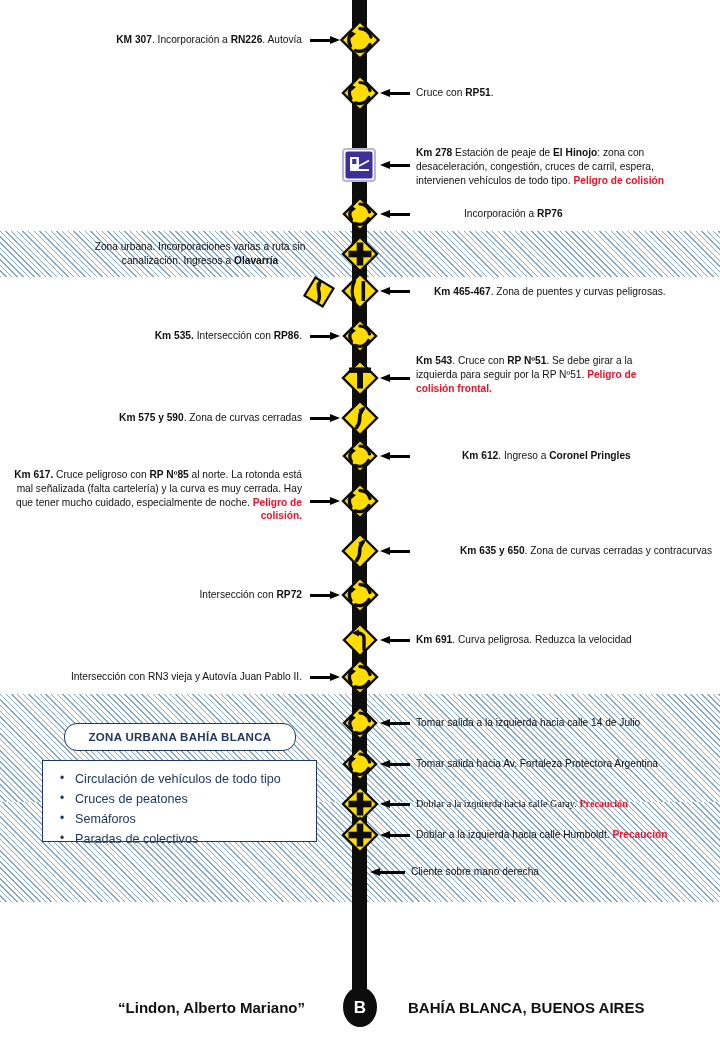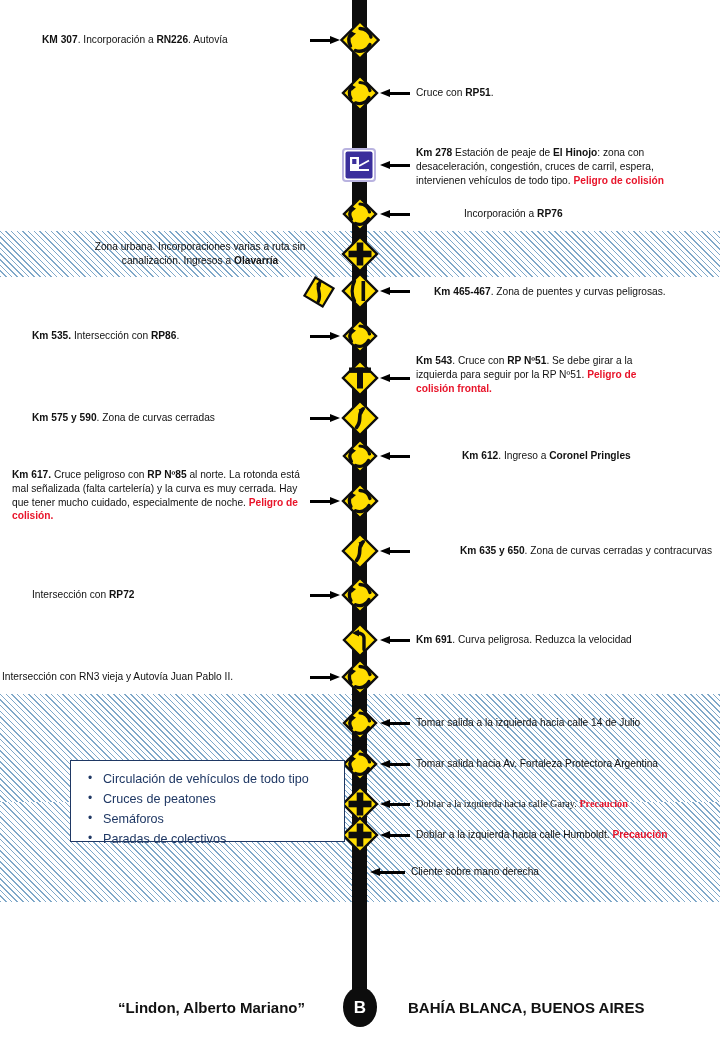--- a/index.html
+++ b/index.html
@@ -44,21 +44,21 @@
   .diamond svg{display:block;}
   .tollsign{width:34px;height:34px;}
   .tollsign svg{display:block;}
 
   
   .label{
     position:absolute;z-index:6;
     font-size:10.2px;line-height:1.35;color:#111111;
   }
   .label.right{text-align:left;}
-  .label.left{}
+  .label.left{text-align:right;}
   .label b{font-weight:bold;}
   .danger{color:#e8142a;font-weight:bold;}
 
   
   .arrow{position:absolute;z-index:4;height:9px;}
   .arrow .shaft{
     position:absolute;top:3px;height:3px;background:#000;
   }
   .arrow .head{
     position:absolute;top:0;width:0;height:0;
@@ -424,22 +424,25 @@
   </div>
 
   <div class="arrow to-left" style="left:370px;top:868px;width:35px;">
     <div class="shaft"></div>
       <div class="head"></div>
   </div>
   <div class="label right" style="left:411px;top:865px;width:300px;">
     <span>Cliente sobre mano derecha</span>
   </div>
 
-
-  <div class="zone-list-box" style="left:42px;top:760px;width:275px;height:82px;margin-left:28px;">
+  <div class="zone-title-box" style="left:64px;top:723px;width:230px;height:26px;">
+    <span>ZONA URBANA BAHÍA BLANCA</span>
+  </div>
+
+  <div class="zone-list-box" style="left:42px;top:760px;width:275px;height:82px;">
     <ul>
       <li>Circulación de vehículos de todo tipo</li>
       <li>Cruces de peatones</li>
       <li>Semáforos</li>
       <li>Paradas de colectivos</li>
     </ul>
   </div>
 
   <div class="footer-text" style="right:415px;top:999px;">“Lindon, Alberto Mariano”</div>
   <div class="footer-text" style="left:408px;top:999px;">BAHÍA BLANCA, BUENOS AIRES</div>

